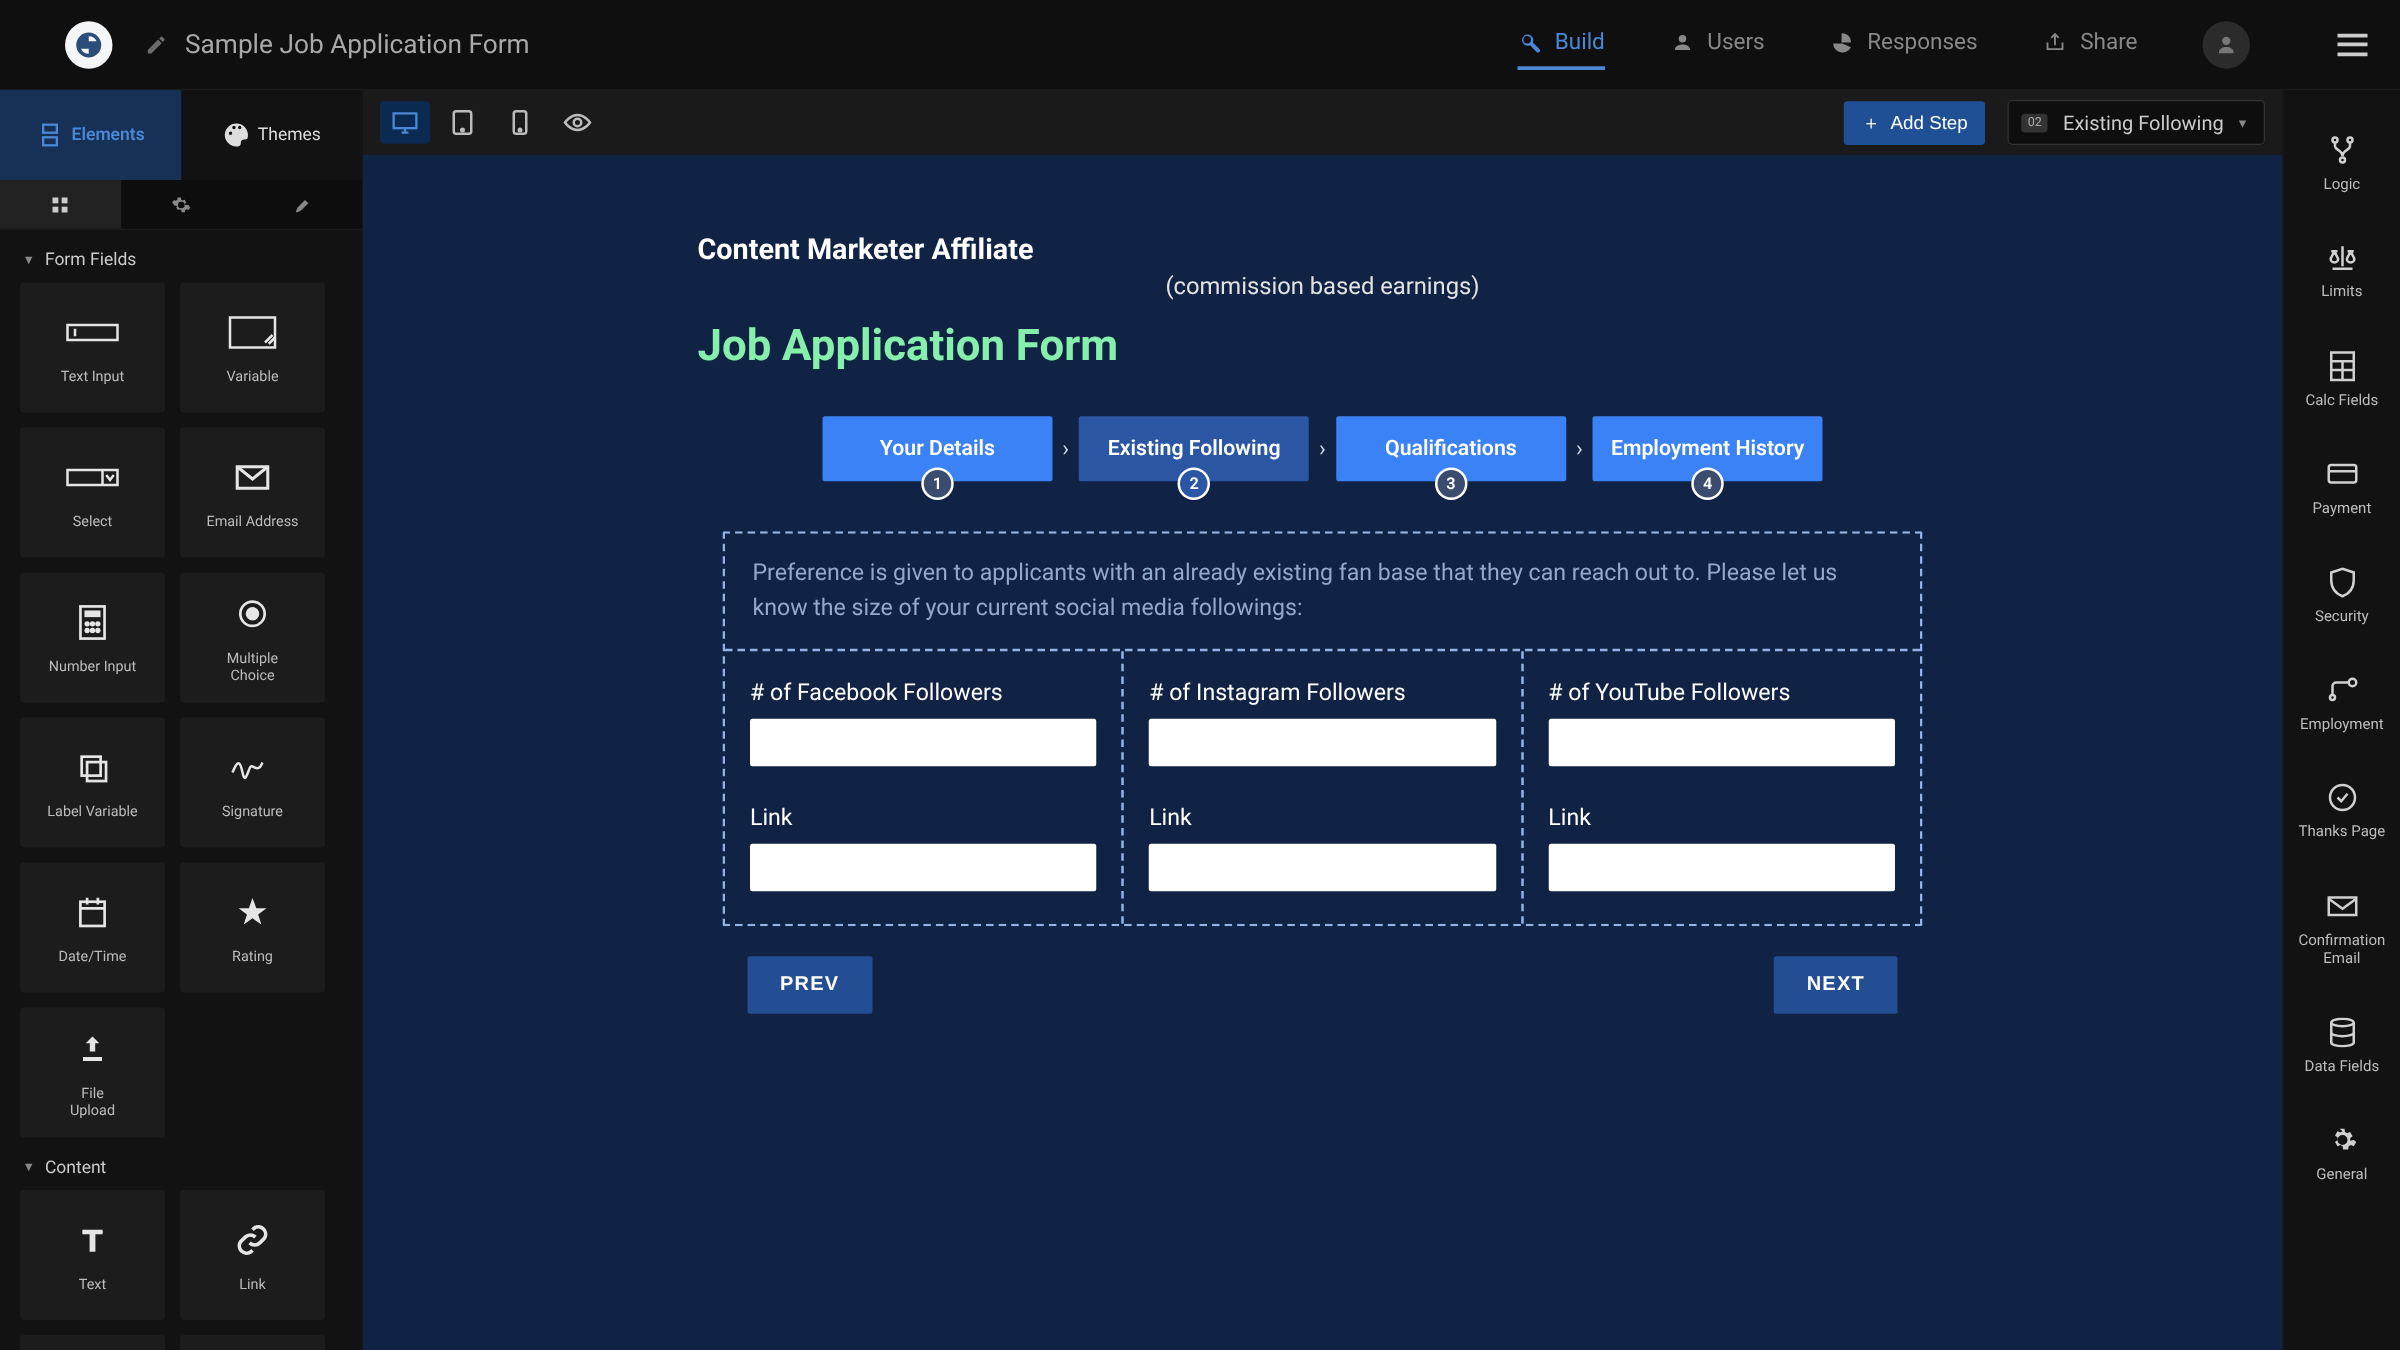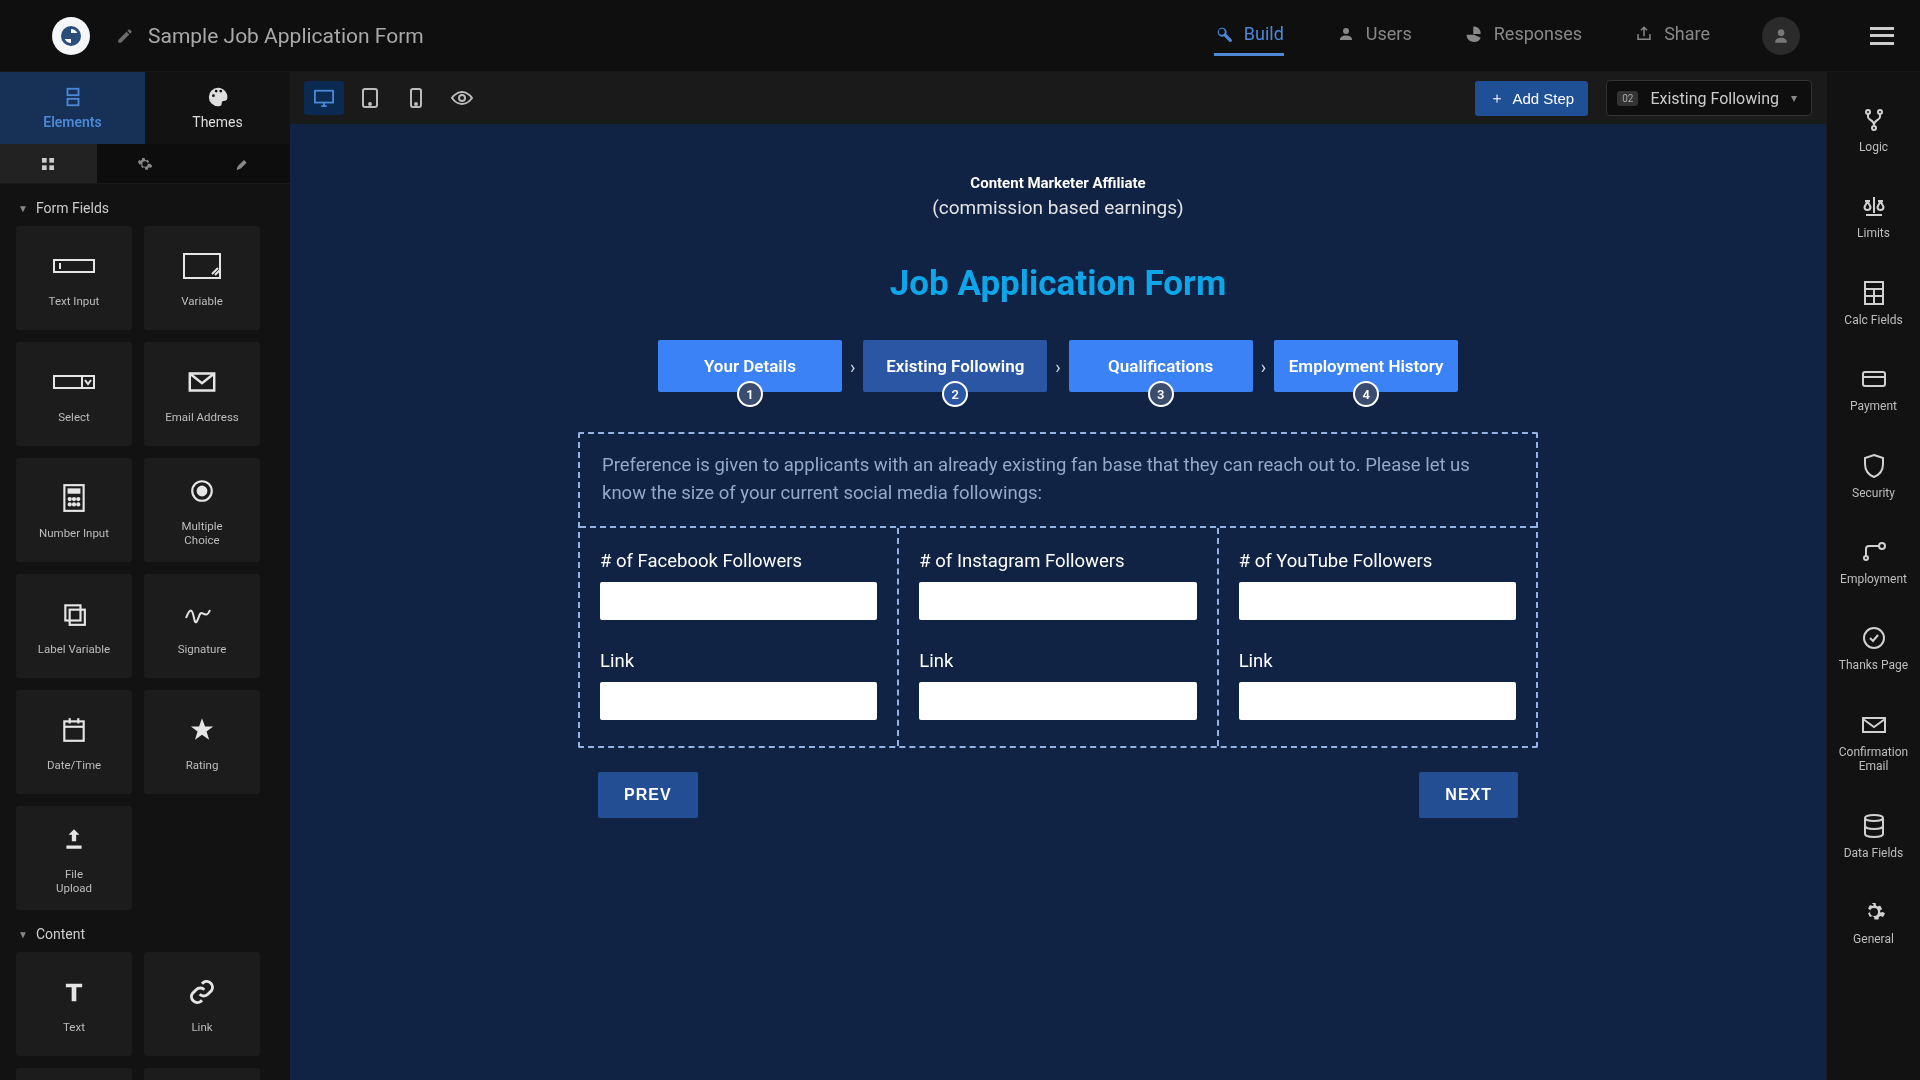--- a/index.html
+++ b/index.html
@@ -24,21 +24,21 @@
   .top-nav-item { position: relative; padding-bottom: 4px; }
   .nav-ico { width: 20px; height: 20px; display: inline-flex; align-items: center; justify-content: center; }
   .avatar { width: 38px; height: 38px; border-radius: 50%; background: #2b2b2b; display:flex; align-items:center; justify-content:center; color:#777; }
   .hamburger { width: 24px; height: 18px; display: flex; flex-direction: column; justify-content: space-between; margin-left: 18px; cursor:pointer; }
   .hamburger span { height: 3px; background: #ccc; }
   
   .app-body { display: flex; height: calc(1080px - 72px); }
   
   .left-panel { width: 290px; background: #121212; display: flex; flex-direction: column; }
   .left-tabs { display: flex; height: 72px; }
-  .left-tab { flex: 1; display: flex; flex-direction: column; align-items: center; justify-content: center; gap: 6px; font-size: 14px; color: #ddd; cursor:pointer; }
+  .left-tab { flex: 1; display: flex; align-items: center; justify-content: center; gap: 6px; font-size: 14px; color: #ddd; cursor:pointer; }
   .left-tab.active { background: #163056; color: #4b88d6; }
   .left-tab.active .tablabel { color:#4b88d6; font-weight:600; }
   .tablabel { font-size: 14px; }
   .sub-tab-row { height: 40px; display: flex; border-bottom: 1px solid #1a1a1a; background:#0d0d0d; }
   .sub-tab { flex: 1; display:flex; align-items:center; justify-content:center; color:#888; cursor:pointer; }
   .sub-tab.active { background:#222; color:#ccc; }
   .panel-scroll { flex:1; overflow: hidden; padding: 0 0 20px 0; }
   .section-header { display:flex; align-items:center; gap:8px; padding: 16px 18px 10px 18px; font-size: 14px; color:#ccc; }
   .section-caret { font-size: 10px; color:#888; }
   .tile-grid { display:flex; flex-wrap:wrap; gap: 12px; padding: 0 16px; }
@@ -60,23 +60,23 @@
     font-size: 15px; display:flex; align-items:center; gap:8px; cursor:pointer;
   }
   .step-dd {
     margin-left: 12px; background:#0e0e0e; border:1px solid #333; color:#ccc;
     height: 36px; display:flex; align-items:center; padding:0 14px 0 10px; border-radius:4px; gap:12px; cursor:pointer; min-width: 200px;
   }
   .step-dd .num { background:#333; font-size:10px; padding:2px 5px; border-radius:3px; color:#aaa; }
   .step-dd .caret { margin-left:auto; font-size:12px; color:#888; }
   .canvas { flex:1; background: #102344; padding: 50px 0 0 0; overflow:auto; display:flex; justify-content:center; }
   .form-stage { width: 1000px; }
-  .ct-title { text-align:center; font-weight:700; font-size:15px; color:#fff; }
+  .ct-title { font-weight:700; font-size:23px; color:#fff;margin-top:12px; }
   .ct-sub { text-align:center; font-size:19px; color:#e3e3e3; margin-top:4px; }
-  .form-title { text-align:center; font-weight:700; font-size:35px; color:#0ea5e9; margin-top:44px; }
+  .form-title { text-align:left; font-weight:700; font-size:35px; color:#86efac; margin-top:16px; }
   .steps-row { display:flex; align-items:center; justify-content:center; gap: 4px; margin-top: 36px; }
   .step-pill {
     width: 184px; height: 52px; background:#3b82f6; display:flex; flex-direction:column; align-items:center; justify-content:center;
     color:#fff; font-weight:600; font-size:17px; position:relative; border-radius:2px;
   }
   .step-pill.active { background:#2a56a3; }
   .step-circle {
     position:absolute; bottom:-15px; left:50%; transform:translateX(-50%);
     width:26px; height:26px; border-radius:50%; border:2px solid #fff; background:#3a4d6e;
     display:flex; align-items:center; justify-content:center; font-size:13px; font-weight:600;

